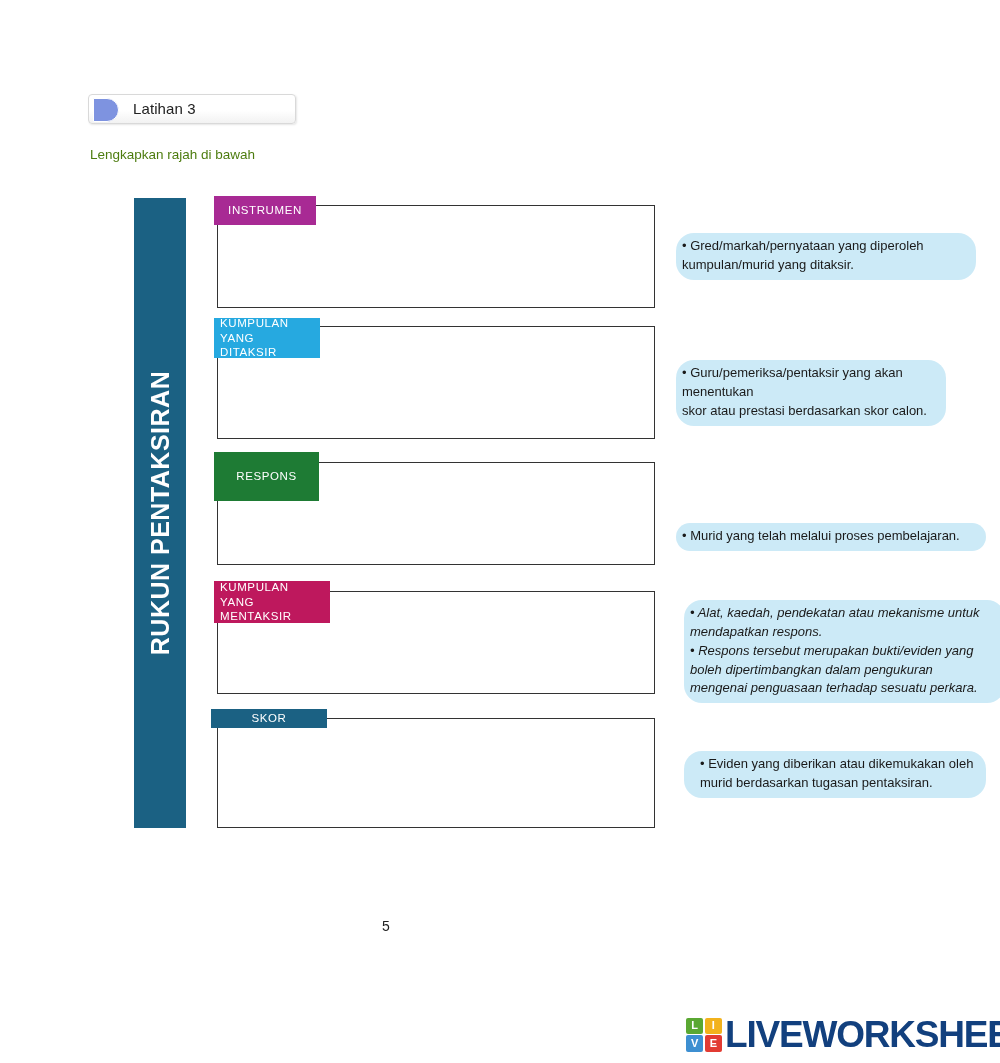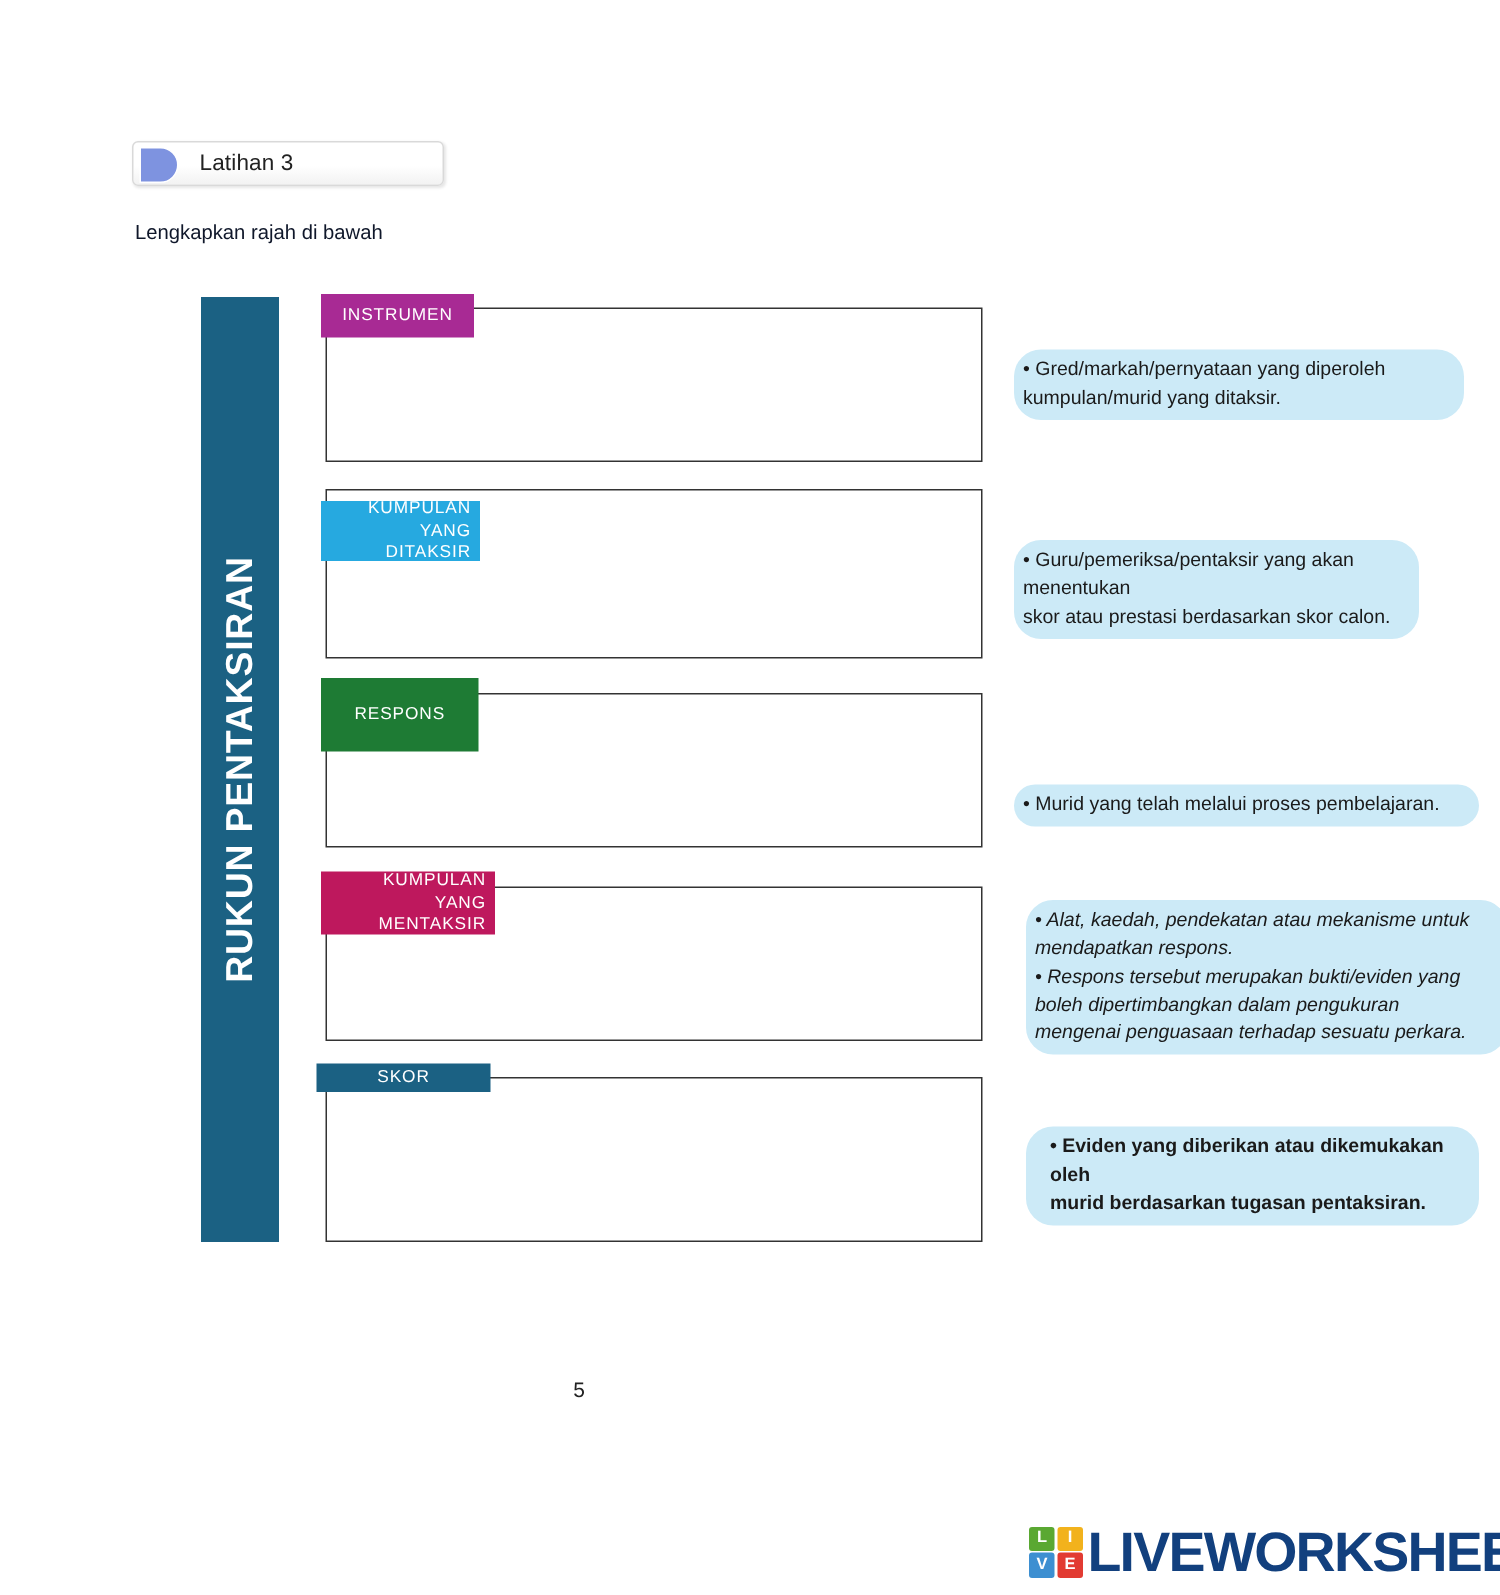--- a/index.html
+++ b/index.html
@@ -50,21 +50,21 @@
     letter-spacing: 0.1px;
     white-space: nowrap;
   }
 
   
   .instruction {
     position: absolute;
     left: 90px;
     top: 147px;
     font-size: 13.5px;
-    color: #0f172a;
+    color: #4d7c0f;
     white-space: nowrap;
   }
 
   
   .rail {
     position: absolute;
     left: 134px;
     top: 198px;
     width: 52px;
     height: 630px;
@@ -94,21 +94,21 @@
     position: absolute;
     background: #ffffff;
     border: 1.2px solid #333333;
     box-sizing: border-box;
   }
   .tab {
     position: absolute;
     display: flex;
     align-items: center;
     justify-content: center;
-    text-align: right;
+    text-align: left;
     color: #ffffff;
     font-size: 11.5px;
     letter-spacing: 0.6px;
     line-height: 1.25;
     box-sizing: border-box;
     padding: 2px 6px;
   }
 
   
   .clue {
@@ -180,21 +180,21 @@
 <div class="instruction">Lengkapkan rajah di bawah</div>
 
 <div class="rail">
   <div class="rail-label">RUKUN PENTAKSIRAN</div>
 </div>
 
 <div class="answer-box" style="left:217px; top:205px; width:438px; height:103px;"></div>
 <div class="tab" style="left:214px; top:196px; width:102px; height:29px; background:#a82a94;">INSTRUMEN</div>
 
 <div class="answer-box" style="left:217px; top:326px; width:438px; height:113px;"></div>
-<div class="tab" style="left:214px; top:318px; width:106px; height:40px; background:#26a9e0;margin-top:16px;">KUMPULAN
+<div class="tab" style="left:214px; top:318px; width:106px; height:40px; background:#26a9e0;">KUMPULAN
 YANG DITAKSIR</div>
 
 <div class="answer-box" style="left:217px; top:462px; width:438px; height:103px;"></div>
 <div class="tab" style="left:214px; top:452px; width:105px; height:49px; background:#1e7b34;">RESPONS</div>
 
 <div class="answer-box" style="left:217px; top:591px; width:438px; height:103px;"></div>
 <div class="tab" style="left:214px; top:581px; width:116px; height:42px; background:#be185d;">KUMPULAN YANG
 MENTAKSIR</div>
 
 <div class="answer-box" style="left:217px; top:718px; width:438px; height:110px;"></div>
@@ -207,21 +207,21 @@
 skor atau prestasi berdasarkan skor calon.</div>
 
 <div class="clue" style="left:676px; top:523px; width:310px;">• Murid yang telah melalui proses pembelajaran.</div>
 
 <div class="clue" style="left:684px; top:600px; width:321px;font-style:italic;">• Alat, kaedah, pendekatan atau mekanisme untuk
 mendapatkan respons.
 • Respons tersebut merupakan bukti/eviden yang
 boleh dipertimbangkan dalam pengukuran
 mengenai penguasaan terhadap sesuatu perkara.</div>
 
-<div class="clue" style="left:684px; top:751px; width:302px; padding-left:16px;font-weight:bold;">• Eviden yang diberikan atau dikemukakan oleh
+<div class="clue" style="left:684px; top:751px; width:302px; padding-left:16px;">• Eviden yang diberikan atau dikemukakan oleh
 murid berdasarkan tugasan pentaksiran.</div>
 
 <div class="page-number">5</div>
 
 <div class="footer-logo">
   <div class="logo-mark">
     <div class="logo-cell" style="background:#5aa832;">L</div>
     <div class="logo-cell" style="background:#f2b21c;">I</div>
     <div class="logo-cell" style="background:#3d8fd1;">V</div>
     <div class="logo-cell" style="background:#e23b32;">E</div>

